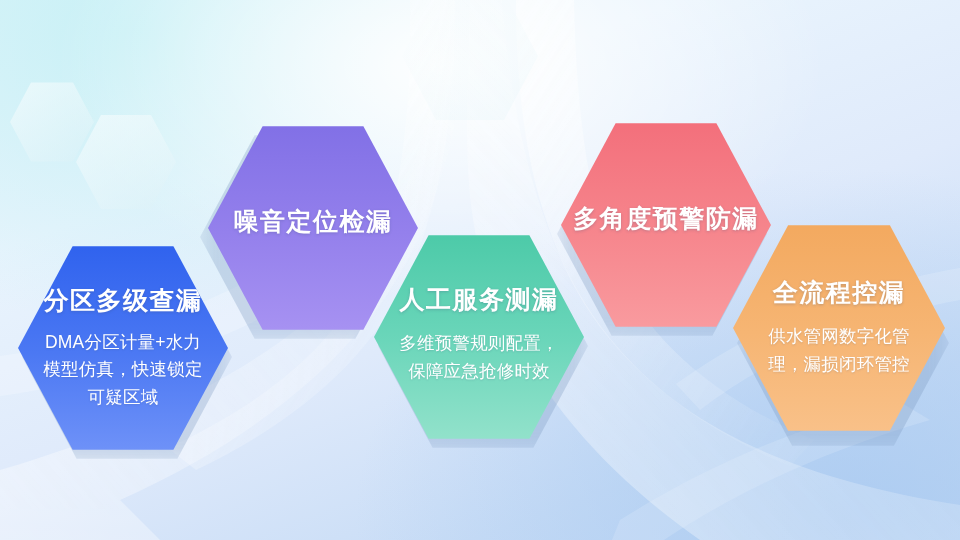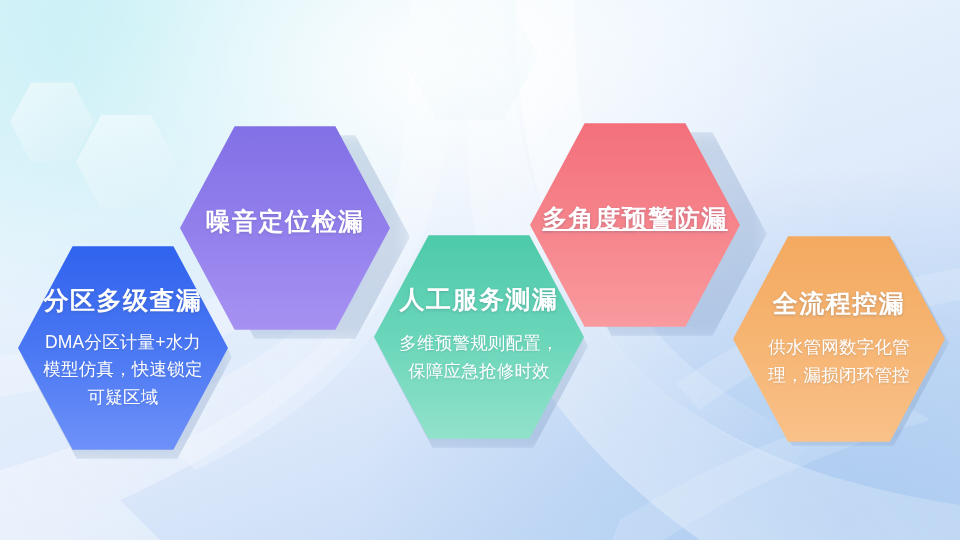--- a/index.html
+++ b/index.html
@@ -71,24 +71,24 @@
   .hex .desc {
     font-size: 17.5px;
     line-height: 1.58;
     letter-spacing: 0.2px;
     text-shadow: 0 1px 2px rgba(60,80,120,0.20);
     width: 76%;
   }
 
   
   #hex-1 { left: 18px;  top: 243px; width: 210px; height: 210px; }
-  #hex-2 { left: 180px; top: 123px; width: 210px; height: 210px; gap: 8px; }
+  #hex-2 { left: 208px; top: 123px; width: 210px; height: 210px; gap: 8px; }
   #hex-3 { left: 374px; top: 232px; width: 210px; height: 210px; }
-  #hex-4 { left: 530px; top: 120px; width: 210px; height: 210px; text-decoration: underline; }
-  #hex-5 { left: 733px; top: 233px; width: 212px; height: 212px; }
+  #hex-4 { left: 561px; top: 120px; width: 210px; height: 210px; }
+  #hex-5 { left: 733px; top: 222px; width: 212px; height: 212px; }
 
   #hex-1 .desc, #hex-3 .desc, #hex-5 .desc { width: 80%; }
   #hex-5 .title { margin-bottom: 16px; }
 </style>
 </head>
 <body>
 
 <div id="stage">
 
   <svg class="bg-svg" viewBox="0 0 960 540" preserveAspectRatio="none" aria-hidden="true">

